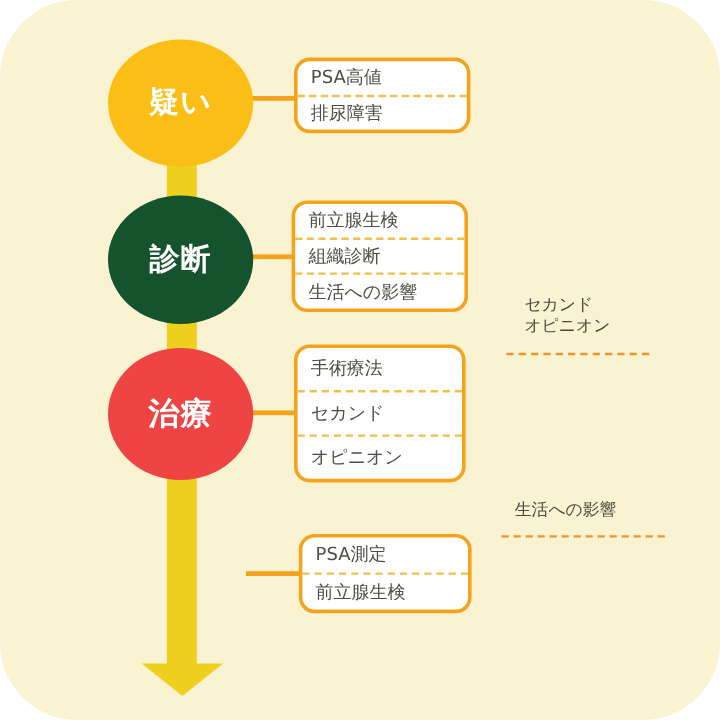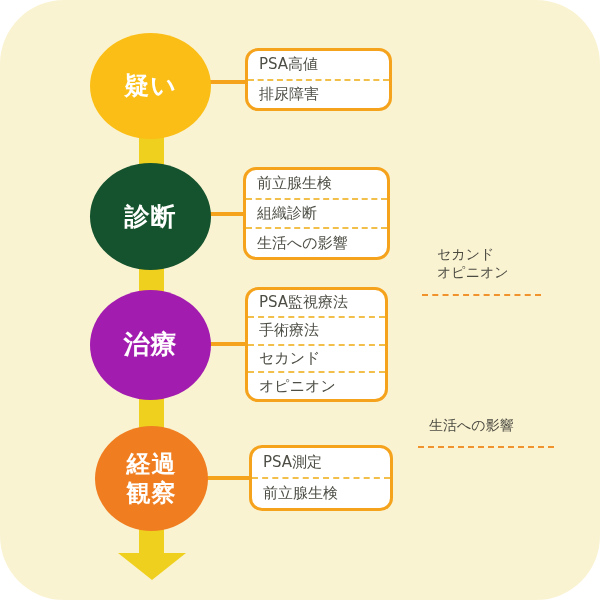--- a/index.html
+++ b/index.html
@@ -140,43 +140,36 @@
       <span>前立腺生検</span>
     </div>
     <div class="row">
       <span>組織診断</span>
     </div>
     <div class="row">
       <span>生活への影響</span>
     </div>
   </div>
 
-  <div class="circle c3" style="background: #a21caf;">
+  <div class="circle c3" style="background: #ef4444;">
     <span>治療</span>
   </div>
   <div class="hline l3"></div>
   <div class="box b3">
-    <div class="row">
-      <span>PSA監視療法</span>
-    </div>
     <div class="row">
       <span>手術療法</span>
     </div>
     <div class="row">
       <span>セカンド</span>
     </div>
     <div class="row">
       <span>オピニオン</span>
     </div>
   </div>
 
-  <div class="circle c4" style="background: rgb(240, 126, 32);">
-    <span>経過
-観察</span>
-  </div>
   <div class="hline l4"></div>
   <div class="box b4">
     <div class="row">
       <span>PSA測定</span>
     </div>
     <div class="row">
       <span>前立腺生検</span>
     </div>
   </div>
 

